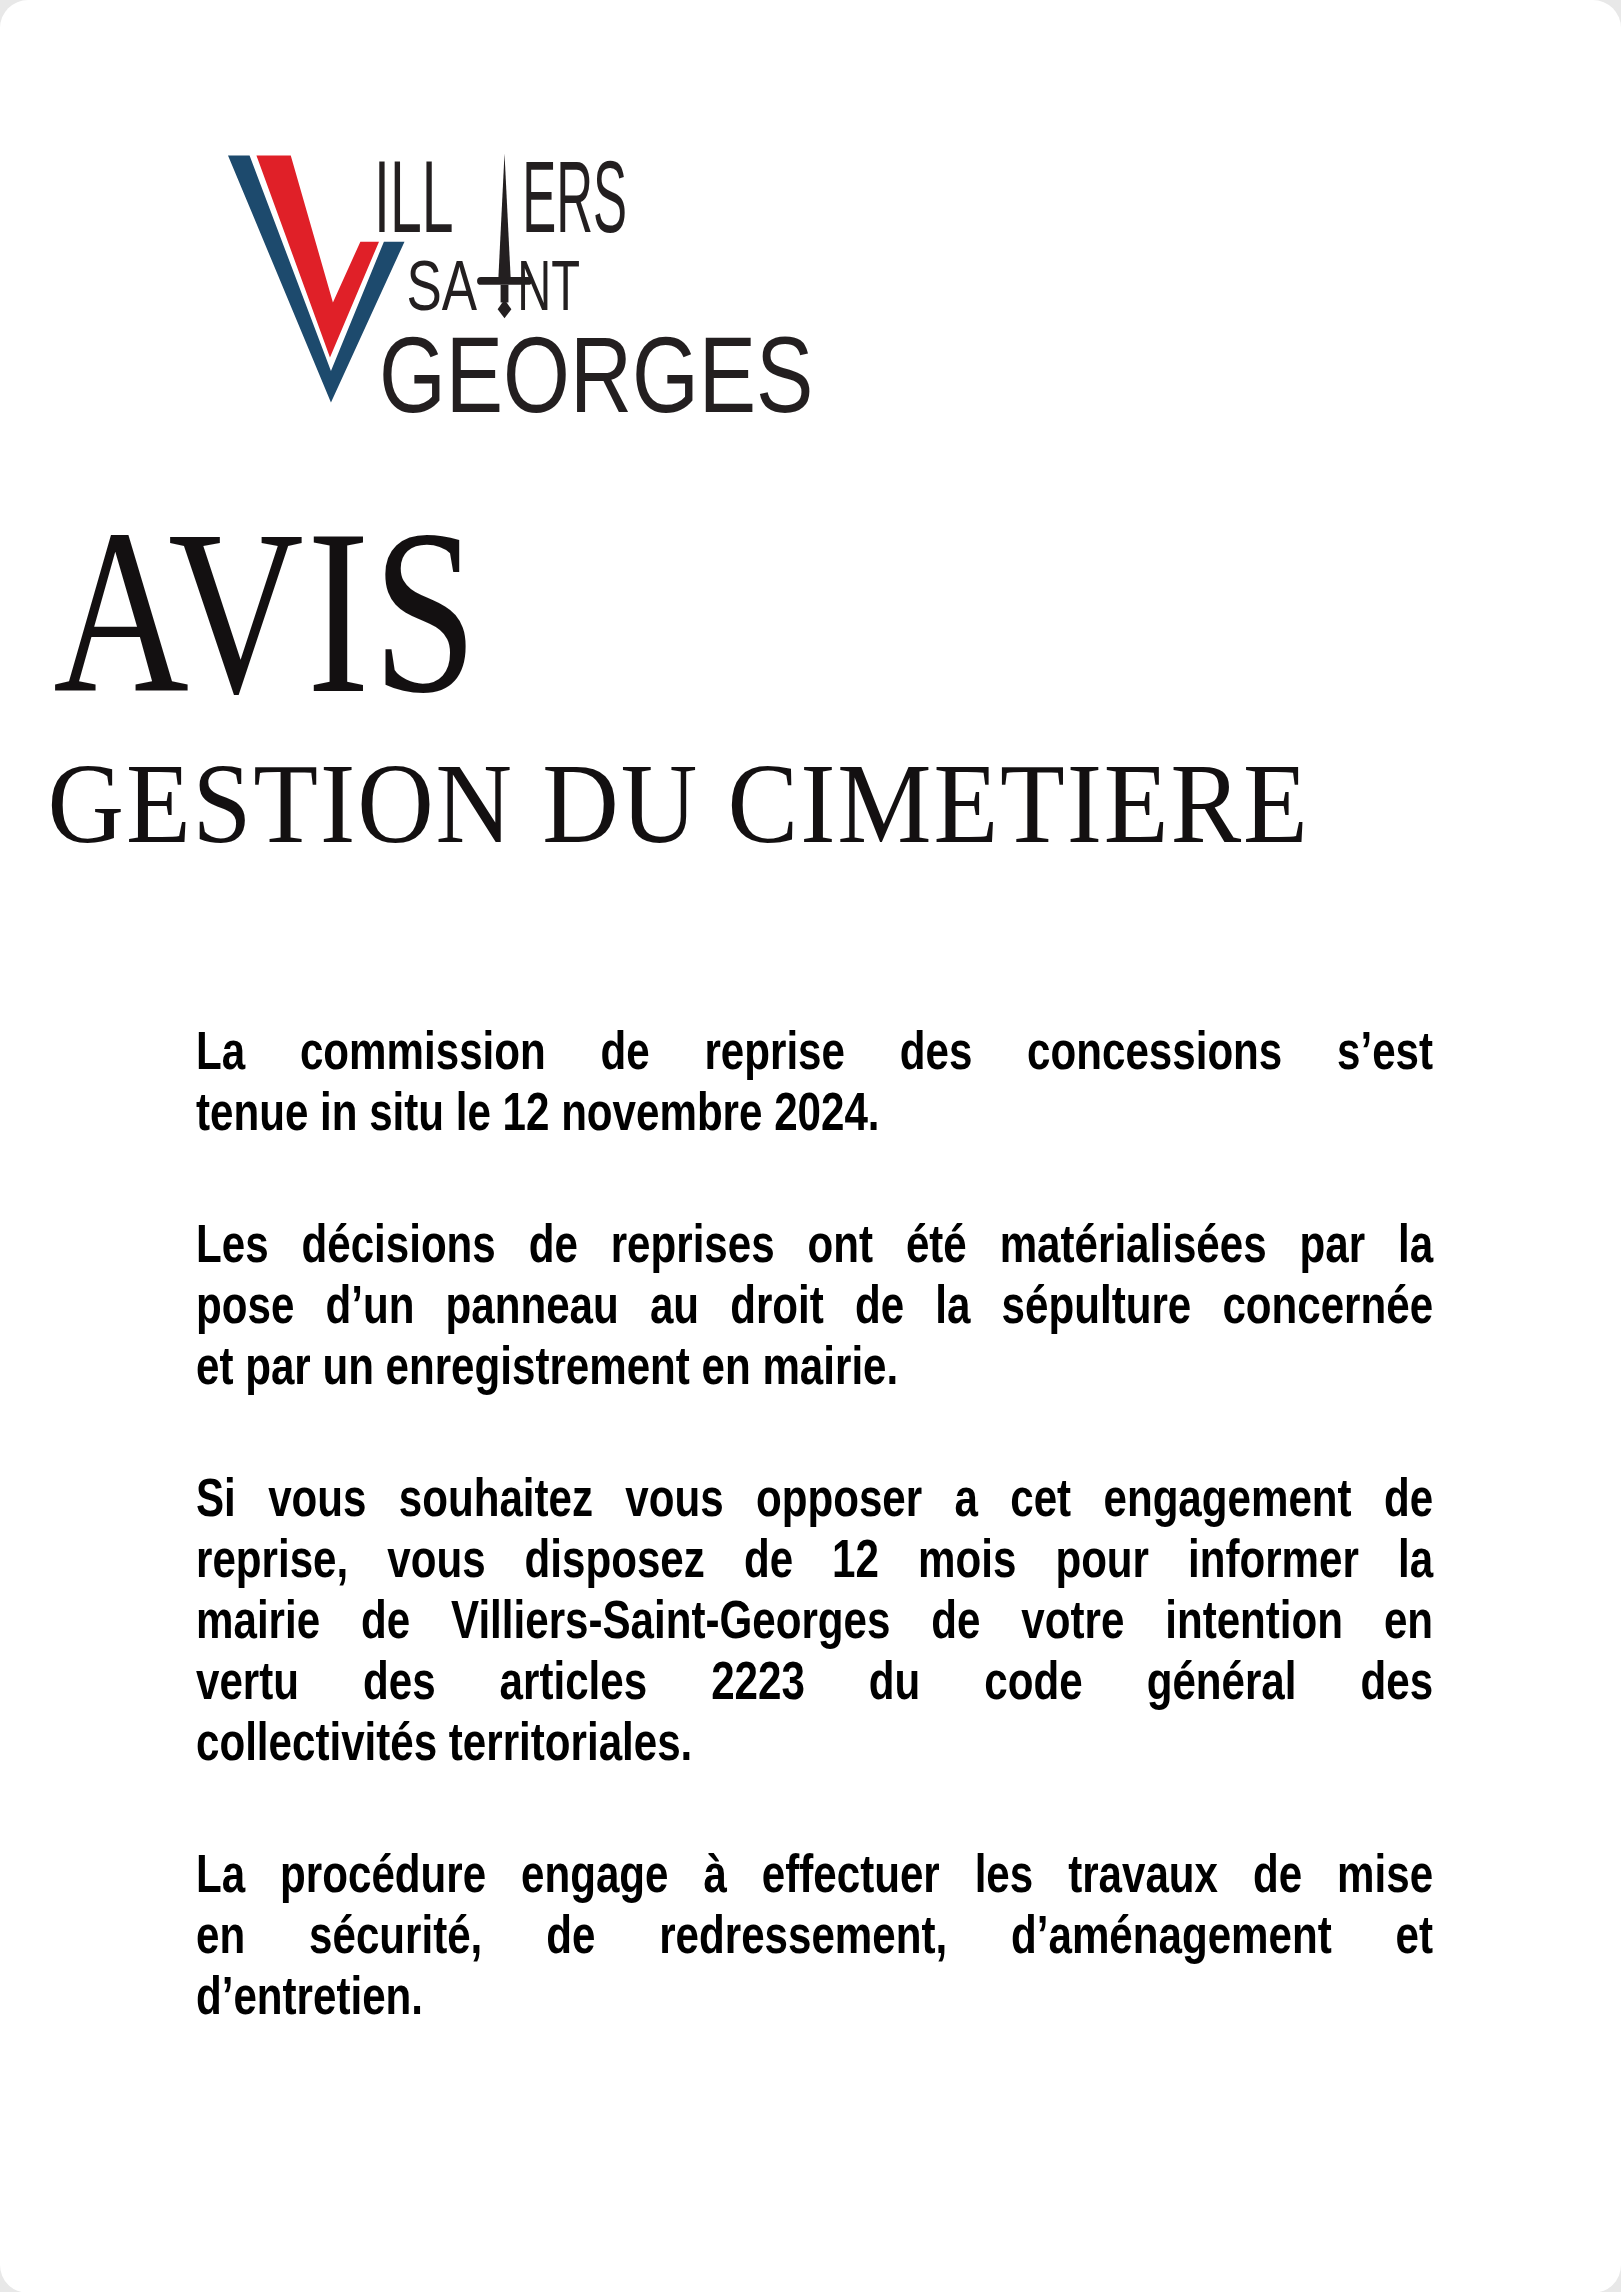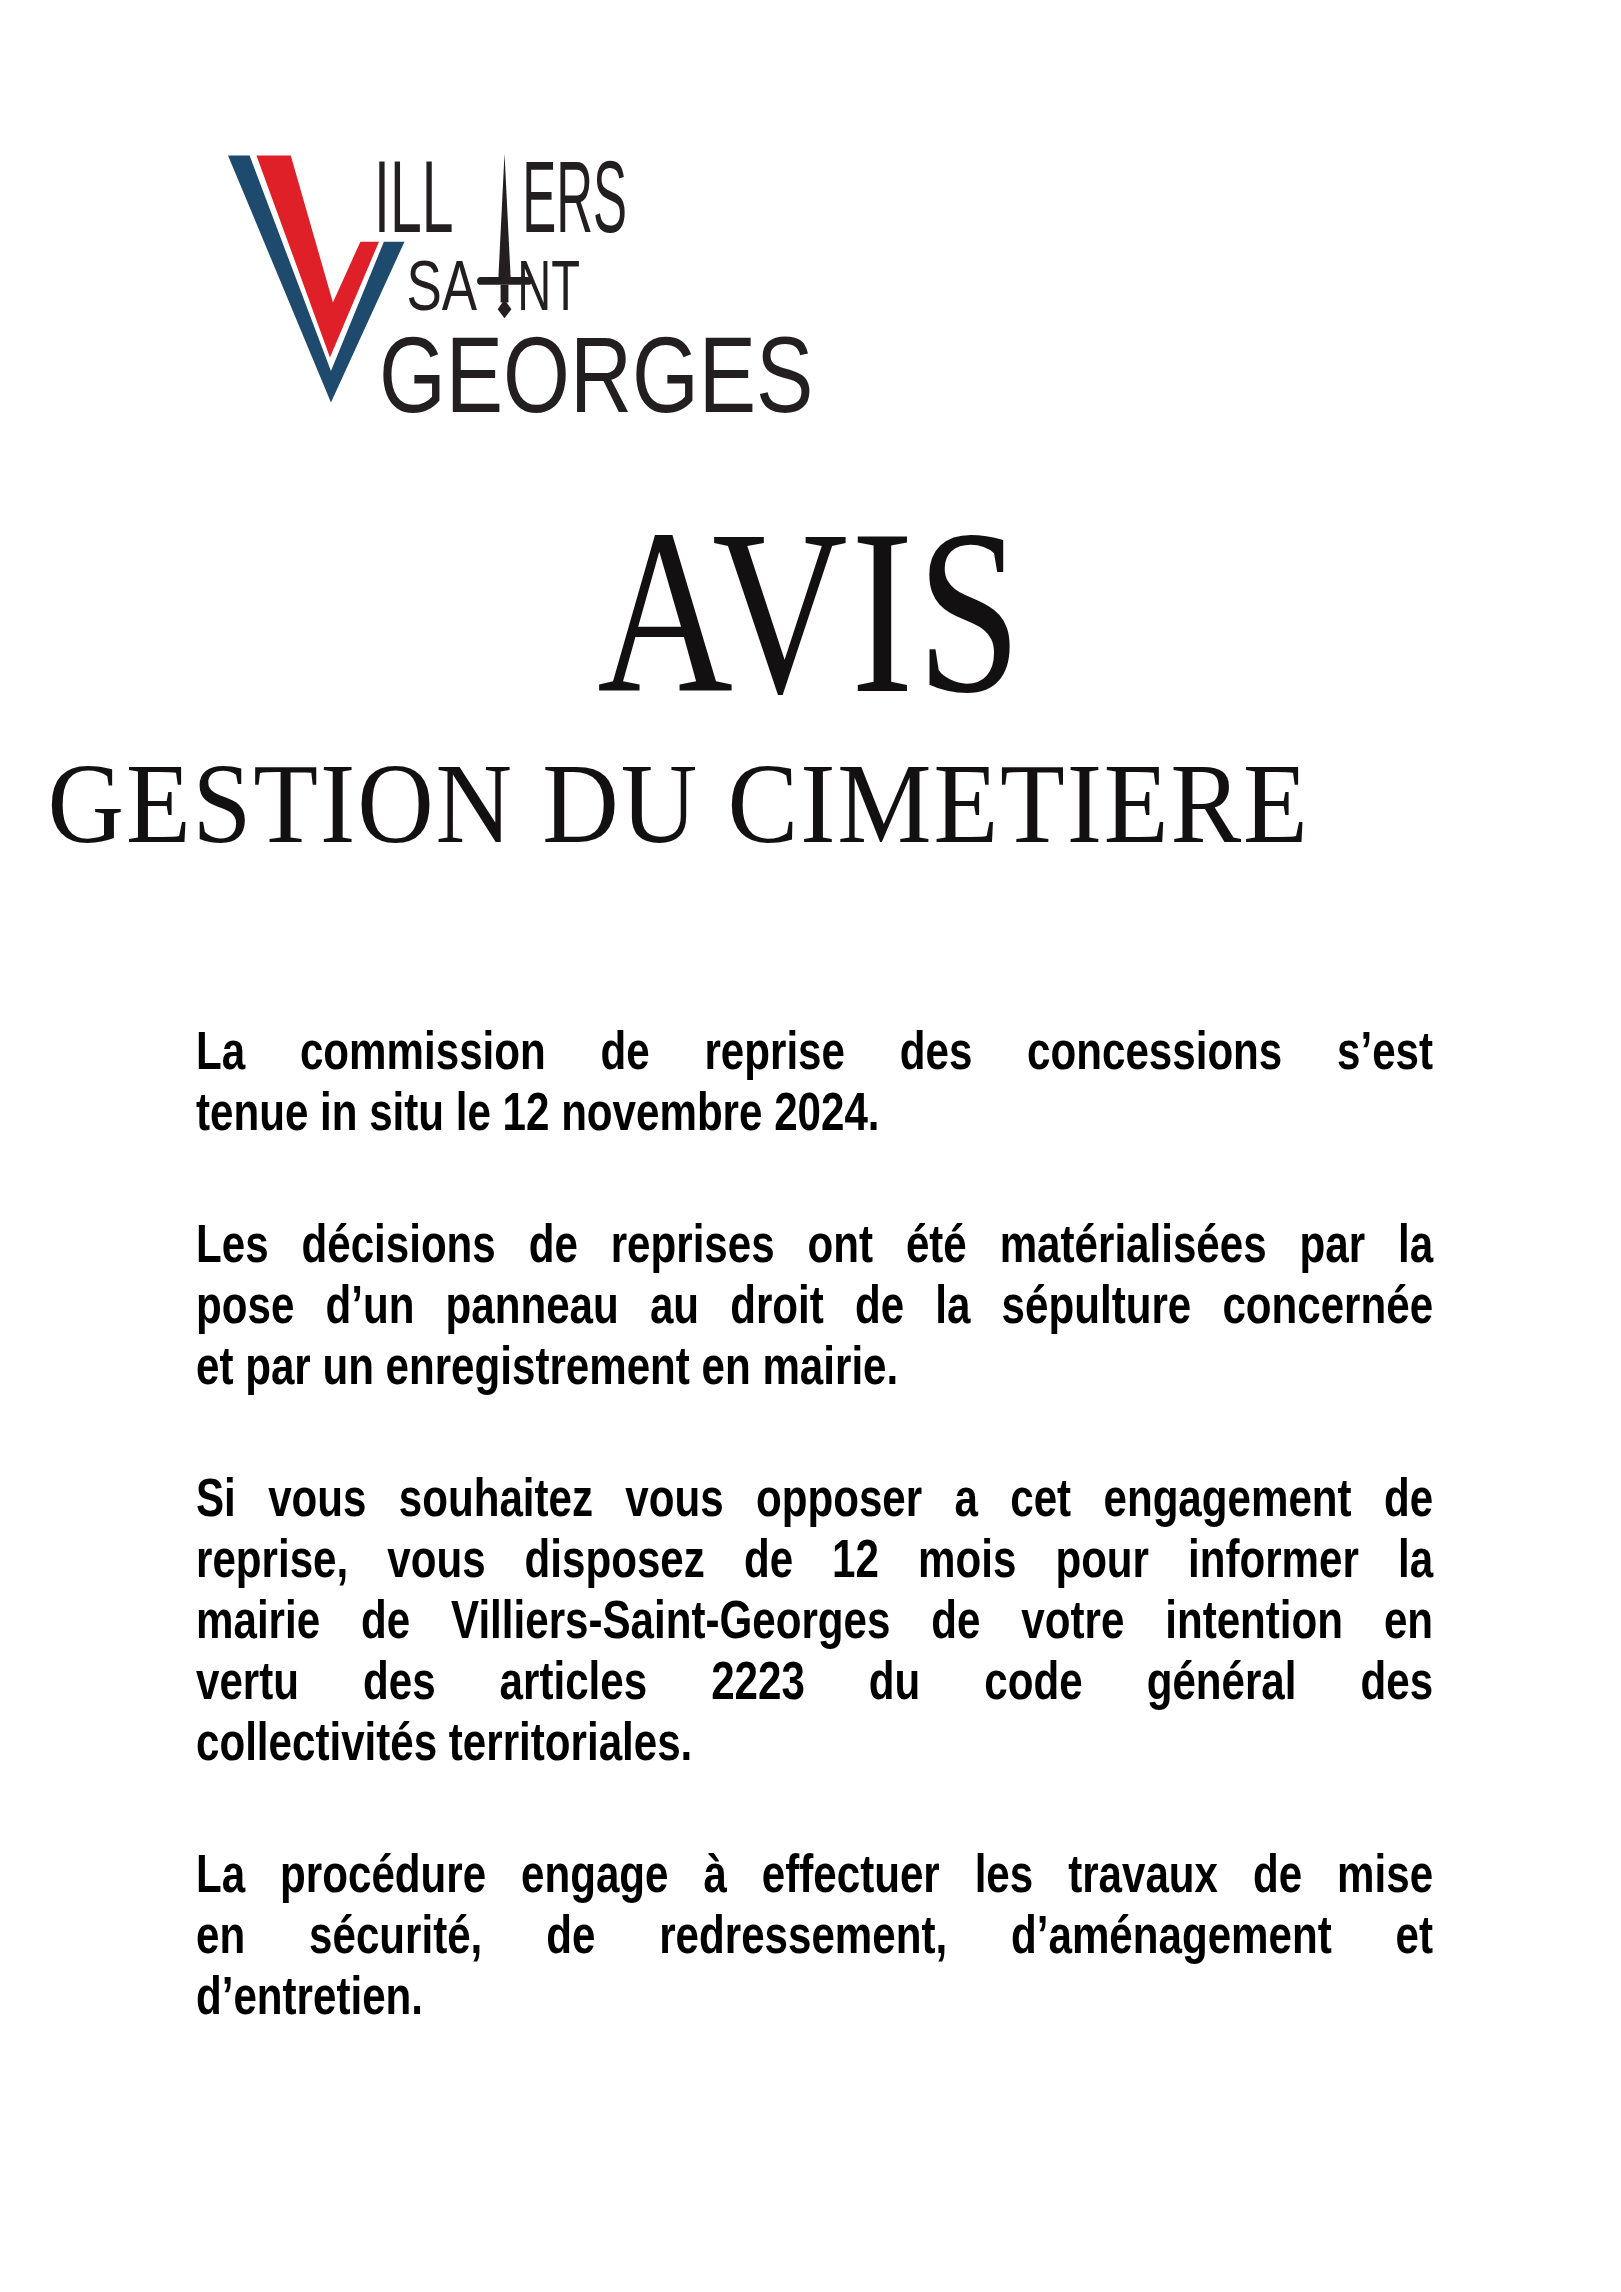--- a/index.html
+++ b/index.html
@@ -4,38 +4,39 @@
 <style>
   * { margin:0; padding:0; box-sizing:border-box; }
   html,body { background:#e8e8e8; }
   .page {
     position:relative;
     width:1621px; height:2293px;
     margin:0 auto;
     background:#ffffff;
     overflow:hidden;
     font-family:"Liberation Sans", sans-serif;
+    border-radius:28px;
   }
   
   .logo {
     position:absolute; left:127px; top:69px;
     width:706px; height:363px;
   }
   .logo svg { width:100%; height:100%; display:block; }
   .logo text {
     font-family:"Liberation Sans", sans-serif;
     font-weight:400;
   }
   .logo-row1 { font-size:104px; }
   .logo-row2 { font-size:72px; }
   .logo-row3 { font-size:110px; }
   
   .title-wrap {
     position:absolute; left:0; top:495px; width:100%;
-    text-align:center; line-height:235px; height:235px;
+    line-height:235px; height:235px;
   }
   .title-text {
     display:inline-block;
     font-family:"Liberation Serif", serif;
     font-size:235px; font-weight:400;
     letter-spacing:3.9px;
     color:#131011;
     transform:scaleX(0.80);
     transform-origin:center top;
     white-space:nowrap;

